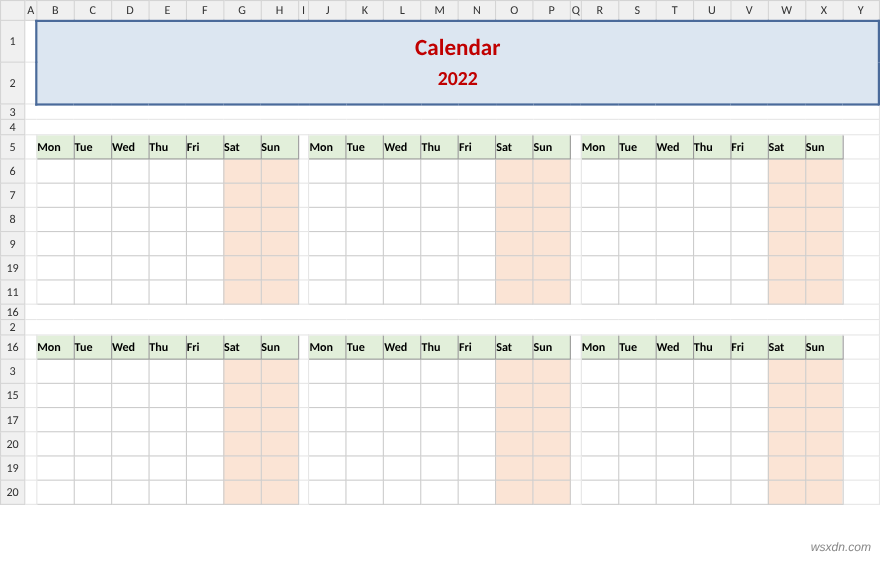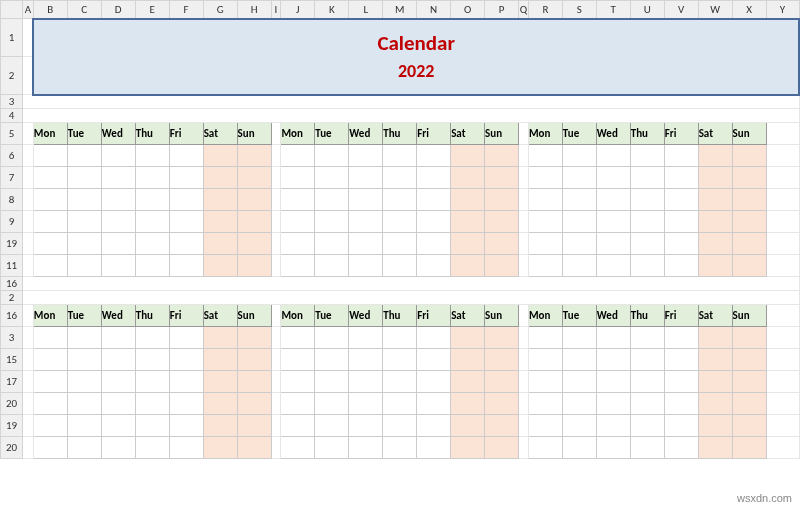--- a/index.html
+++ b/index.html
@@ -12,20 +12,21 @@
       overflow: hidden;
       position: relative;
     }
     .watermark {
       position: absolute;
       right: 8px;
       bottom: 6px;
       font-size: 11px;
       color: #888;
       font-family: Arial, sans-serif;
+      font-style: italic;
     }
     table { border-collapse: collapse; table-layout: fixed; width: 800px; }
     td, th { padding: 0; }
     th.col { background:#f0f0f0; border:1px solid #d4d4d4; font-weight:normal; font-size:11px; color:#333; height:18px; }
     th.row { background:#f0f0f0; border:1px solid #d4d4d4; font-weight:normal; font-size:11px; color:#333; width:20px; text-align:center; }
     td.c { border:1px solid #e6e6e6; background:#fff; height:22px; }
     td.c3 { border:1px solid #e6e6e6; background:#fff; height:14px; }
     td.mh { background:#e2efda; border:1px solid #999; text-align:left; font-weight:bold; font-size:11px; }
     td.mc { background:#fff; border:1px solid #ccc; }
     td.we { background:#fbe4d5; border:1px solid #ccc; }

